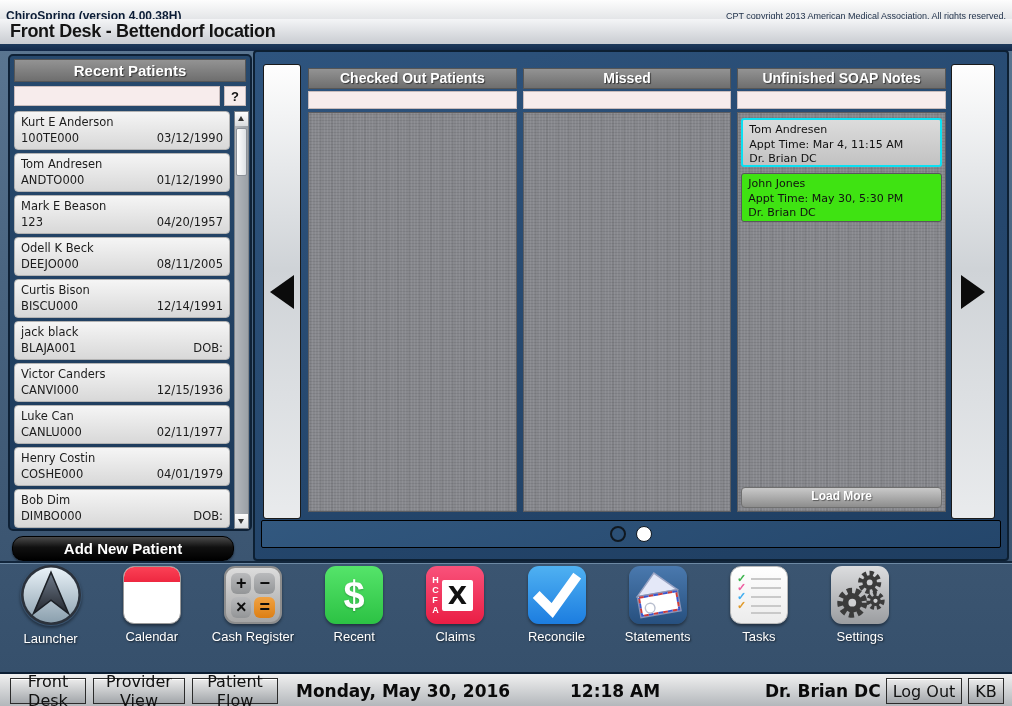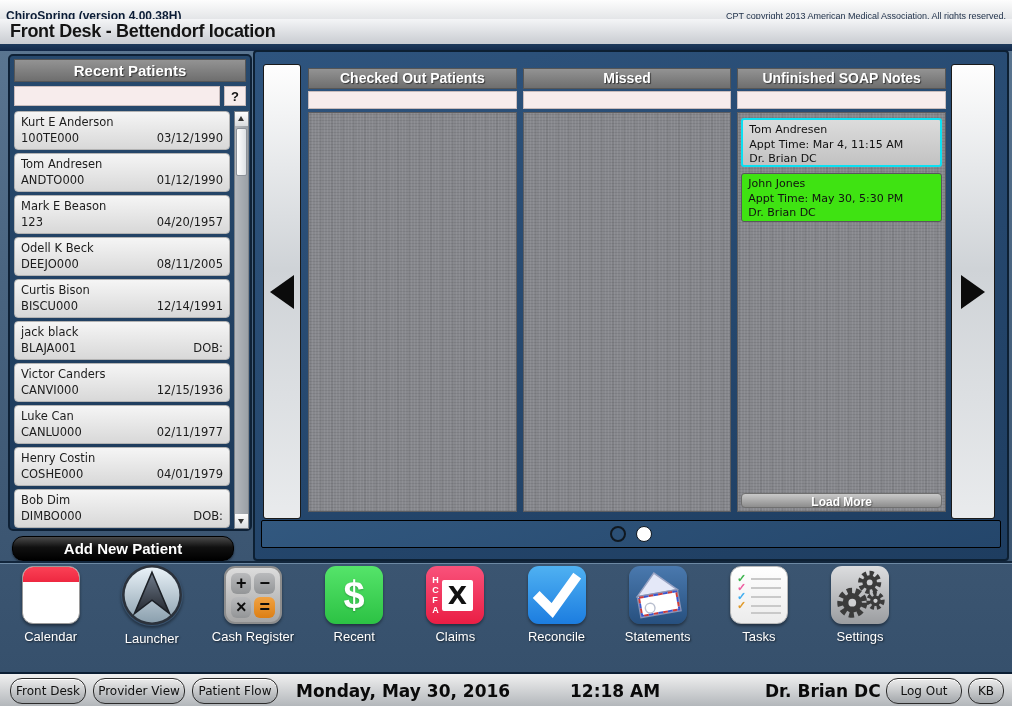--- a/index.html
+++ b/index.html
@@ -68,21 +68,21 @@
   .tri-right { width:0; height:0; border-top:17px solid transparent; border-bottom:17px solid transparent; border-left:24px solid #0b0b0b; }
   .cols { position:absolute; left:53px; top:16px; width:638px; height:444px; display:flex; gap:6px; }
   .col { flex:1; display:flex; flex-direction:column; }
   .col-header { height:21px; font-size:14px; line-height:19px; margin-bottom:2px; }
   .col-search { height:18px; margin-bottom:3px; width:100%; }
   .col-body { flex:1; position:relative; }
   .soap-card { margin:5px 3px 4px; height:49px; border-radius:3px; padding:3px 6px;
     font-family:"DejaVu Sans",sans-serif; font-size:11px; line-height:14.5px; color:#111; }
   .soap-card.gray { background:linear-gradient(#dcdcdc,#c2c2c2); border:2px solid #0be0f2; }
   .soap-card.green { background:#3fe312; border:1px solid #57585c; margin-top:6px; }
-  .load-more { position:absolute; left:3px; right:3px; bottom:3px; height:15px; border:1px solid #6f6f6f; border-radius:4px;
+  .load-more { position:absolute; left:3px; right:3px; bottom:3px; height:21px; border:1px solid #6f6f6f; border-radius:4px;
     background:linear-gradient(#c9c9c9,#8d8d8d); color:#fff; font-weight:bold; font-size:12px; text-align:center; line-height:17px;
     text-shadow:1px 1px 1px rgba(0,0,0,.45); }
   .dots-bar { position:absolute; left:6px; right:6px; top:468px; height:28px; border:1px solid #000; border-radius:2px;
     background:linear-gradient(160deg,#32587f,#24466b); display:flex; align-items:center; justify-content:center; gap:10px; }
   .dot { width:16px; height:16px; border-radius:50%; }
   .dot.outline { border:2px solid #101820; background:transparent; }
   .dot.active { background:#fff; border:1px solid #101820; }
 
   
   .divider { position:absolute; left:0; top:561px; width:1012px; height:3px; background:#12263c; border-bottom:1px solid #6d89a4; }
@@ -110,21 +110,21 @@
   .ic-tasks { background:linear-gradient(#ffffff,#ececec); border:1px solid #b9b9b9; padding:7px 6px; display:flex; flex-direction:column; justify-content:space-between; }
   .trow { display:flex; align-items:center; height:9px; }
   .trow .chk { font-size:11px; font-weight:bold; line-height:9px; width:11px; }
   .trow .line { flex:1; height:2px; background:#c9c9c9; margin-left:3px; }
   .ic-set { background:linear-gradient(#dcdddf,#9b9da0); display:flex; align-items:center; justify-content:center; }
 
   
   .bottombar { position:absolute; left:0; top:672px; width:1012px; height:34px;
     background:linear-gradient(#f0f0f0,#b3b7bb); border-top:2px solid #0b1e33; }
   .bb-btn { position:absolute; top:4px; height:26px; background:linear-gradient(#ececec,#a2a6aa);
-    border:1px solid #2b2b2b; border-radius:12px; font-size:12px; color:#111; text-align:center; box-shadow:inset 0 1px 0 #fff; 
+    border:1px solid #2b2b2b; border-radius:0; font-size:16px; color:#111; text-align:center; box-shadow:inset 0 1px 0 #fff; 
     display:flex; align-items:center; justify-content:center; font-family:"DejaVu Sans",sans-serif; }
   .bb-text { position:absolute; top:7px; font-size:17px; font-weight:bold; color:#0a0a0a; font-family:"DejaVu Sans",sans-serif; }
 </style>
 </head>
 <body>
 
 <div class="stage">
 
   <div class="topbar">
     <span class="app-title">ChiroSpring (version 4.00.38H)</span>
@@ -264,27 +264,20 @@
       </div>
 
     <div class="dots-bar">
       <div class="dot outline"></div>
       <div class="dot active"></div>
     </div>
   </div>
 
   <div class="divider"></div>
   <div class="dock">
-
-    <div class="dock-item">
-      <div class="ic ic-cal">
-          <div class="red"></div>
-        </div>
-      <div class="dock-label">Calendar</div>
-    </div>
 
     <div class="dock-item">
       <div class="ic-launcher">
         <svg viewBox="0 0 60 60" width="62" height="62">
           <defs>
             <linearGradient id="gring" x1="0" y1="0" x2="0" y2="1">
                 <stop offset="0" stop-color="#e9f2f8"></stop>
                 <stop offset="1" stop-color="#8ba0ae"></stop>
               </linearGradient>
             <linearGradient id="garw" x1="0" y1="0" x2="0" y2="1">
@@ -294,20 +287,27 @@
           </defs>
           <circle cx="30" cy="30" r="29" fill="#2b323c"></circle>
           <circle cx="30" cy="30" r="26.5" fill="url(#gring)"></circle>
           <path d="M30 8 L47 48 L30 35 L13 48 Z" fill="url(#garw)" stroke="#1c2026" stroke-width="1.5"></path>
         </svg>
       </div>
       <div class="dock-label">Launcher</div>
     </div>
 
     <div class="dock-item">
+      <div class="ic ic-cal">
+          <div class="red"></div>
+        </div>
+      <div class="dock-label">Calendar</div>
+    </div>
+
+    <div class="dock-item">
       <div class="ic ic-cash">
         <div class="key">+</div>
         <div class="key">−</div>
         <div class="key">×</div>
         <div class="key eq">=</div>
       </div>
       <div class="dock-label">Cash Register</div>
     </div>
 
     <div class="dock-item">

